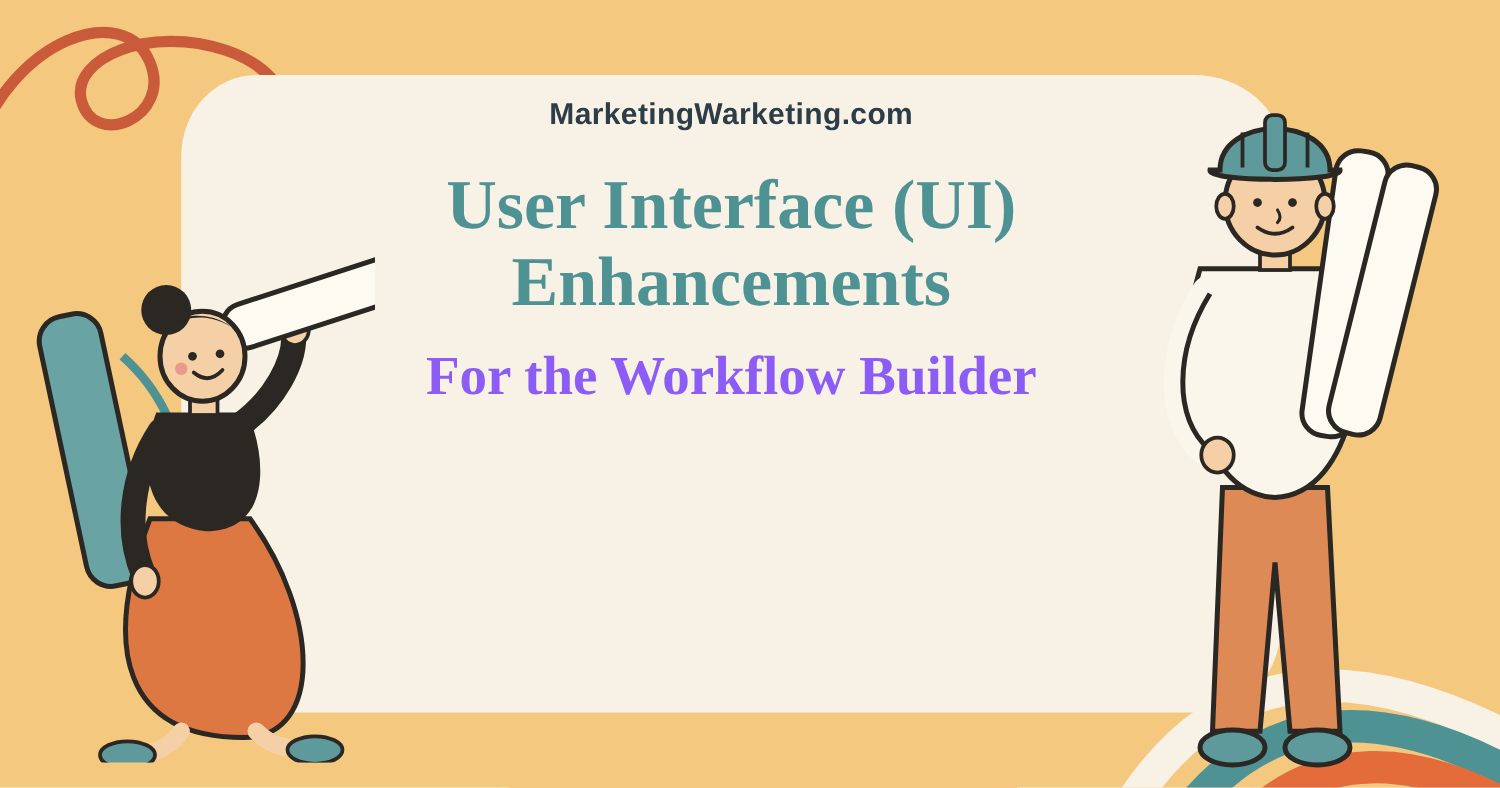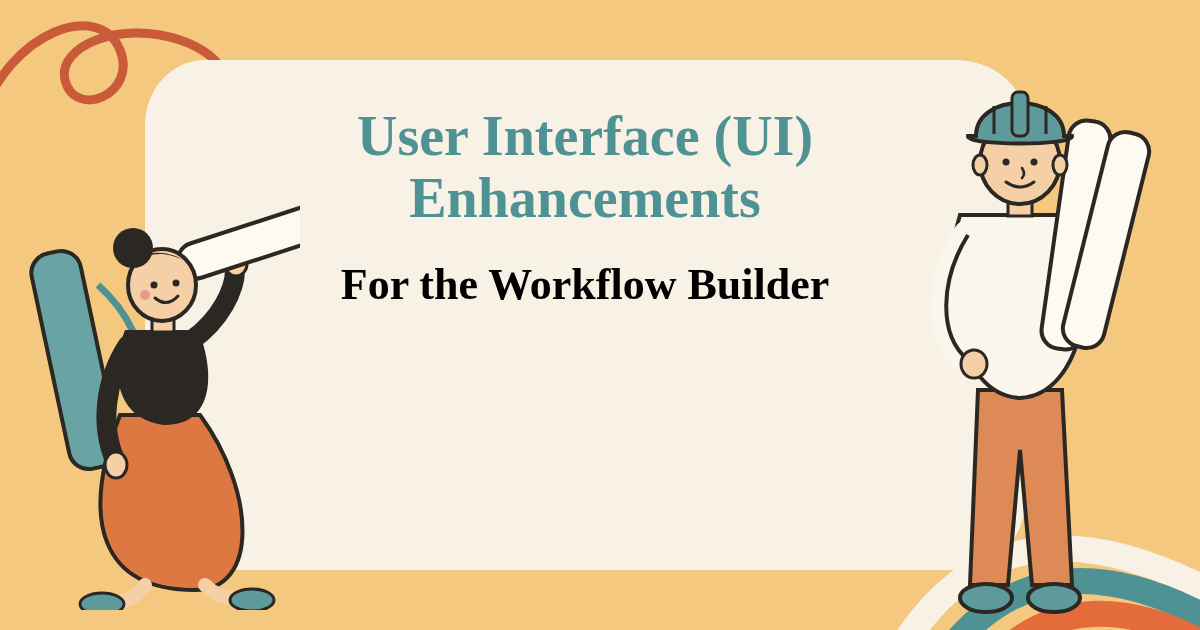--- a/index.html
+++ b/index.html
@@ -52,25 +52,25 @@
     font-family: 'Comic Sans MS', 'Marker Felt', 'Segoe Script', cursive;
     font-weight: 700;
     font-size: 56px;
     line-height: 1.1;
     color: #4e9294;
     text-align: center;
     white-space: pre-line;
   }
 
   .subtitle {
-    margin-top: 30px;
+    margin-top: 18px;
     font-family: 'Comic Sans MS', 'Marker Felt', 'Segoe Script', cursive;
     font-weight: 700;
     font-size: 44px;
-    color: #000000;
+    color: #8b5cf6;
     text-align: center;
   }
 
   
   .illus-left {
     position: absolute;
     left: 20px; bottom: 20px;
     width: 280px; height: 440px;
     pointer-events: none;
   }
@@ -82,20 +82,21 @@
   }
 </style>
 </head>
 <body>
 
 <svg class="squiggle-tl" viewBox="0 0 300 200">
   <path d="M 10 150 C 40 60, 130 30, 150 80 C 168 124, 105 150, 95 110 C 87 76, 150 50, 210 70 C 255 85, 275 120, 260 175" fill="none" stroke="#c95a3a" stroke-width="9" stroke-linecap="round"></path>
 </svg>
 
 <div class="card">
+  <div class="site-name">MarketingWarketing.com</div>
   <div class="title">User Interface (UI)
 Enhancements</div>
   <div class="subtitle">For the Workflow Builder</div>
 </div>
 
 <svg class="stripes-br" viewBox="0 0 380 300">
   <path d="M 20 260 C 100 130, 220 130, 380 230" fill="none" stroke="#f8f2e6" stroke-width="26" stroke-linecap="round"></path>
   <path d="M 55 280 C 130 165, 240 165, 380 260" fill="none" stroke="#4e9294" stroke-width="26" stroke-linecap="round"></path>
   <path d="M 90 300 C 160 200, 260 200, 380 290" fill="none" stroke="#e46b3a" stroke-width="26" stroke-linecap="round"></path>
 </svg>

